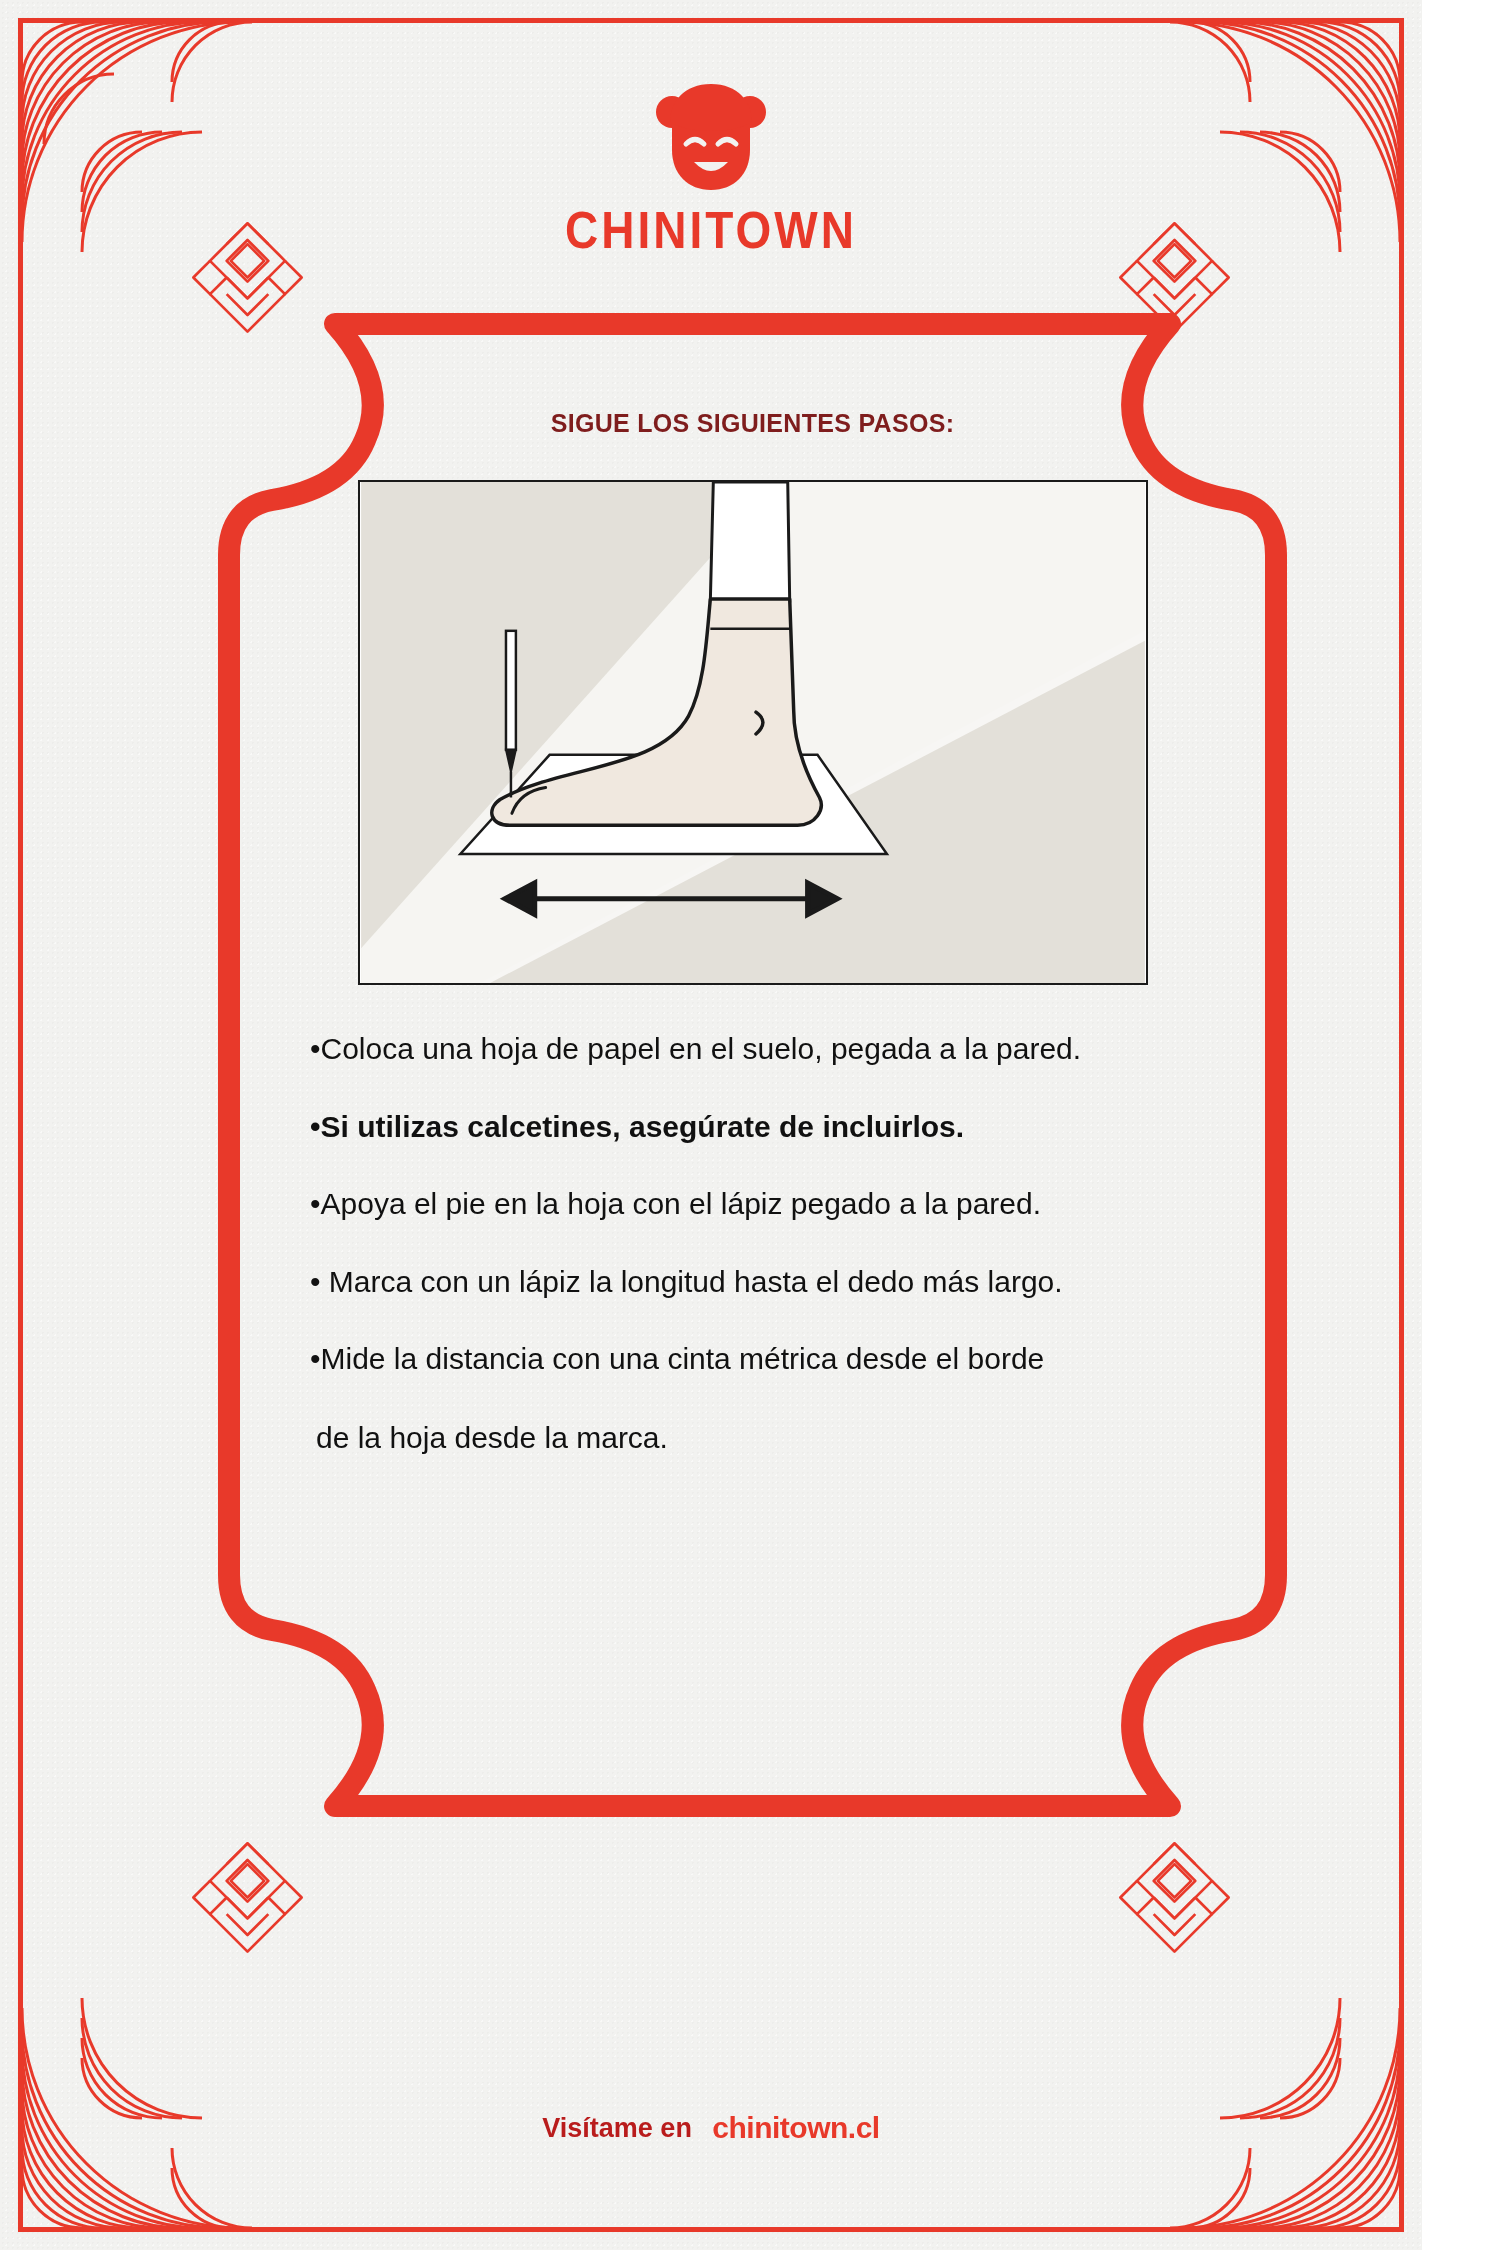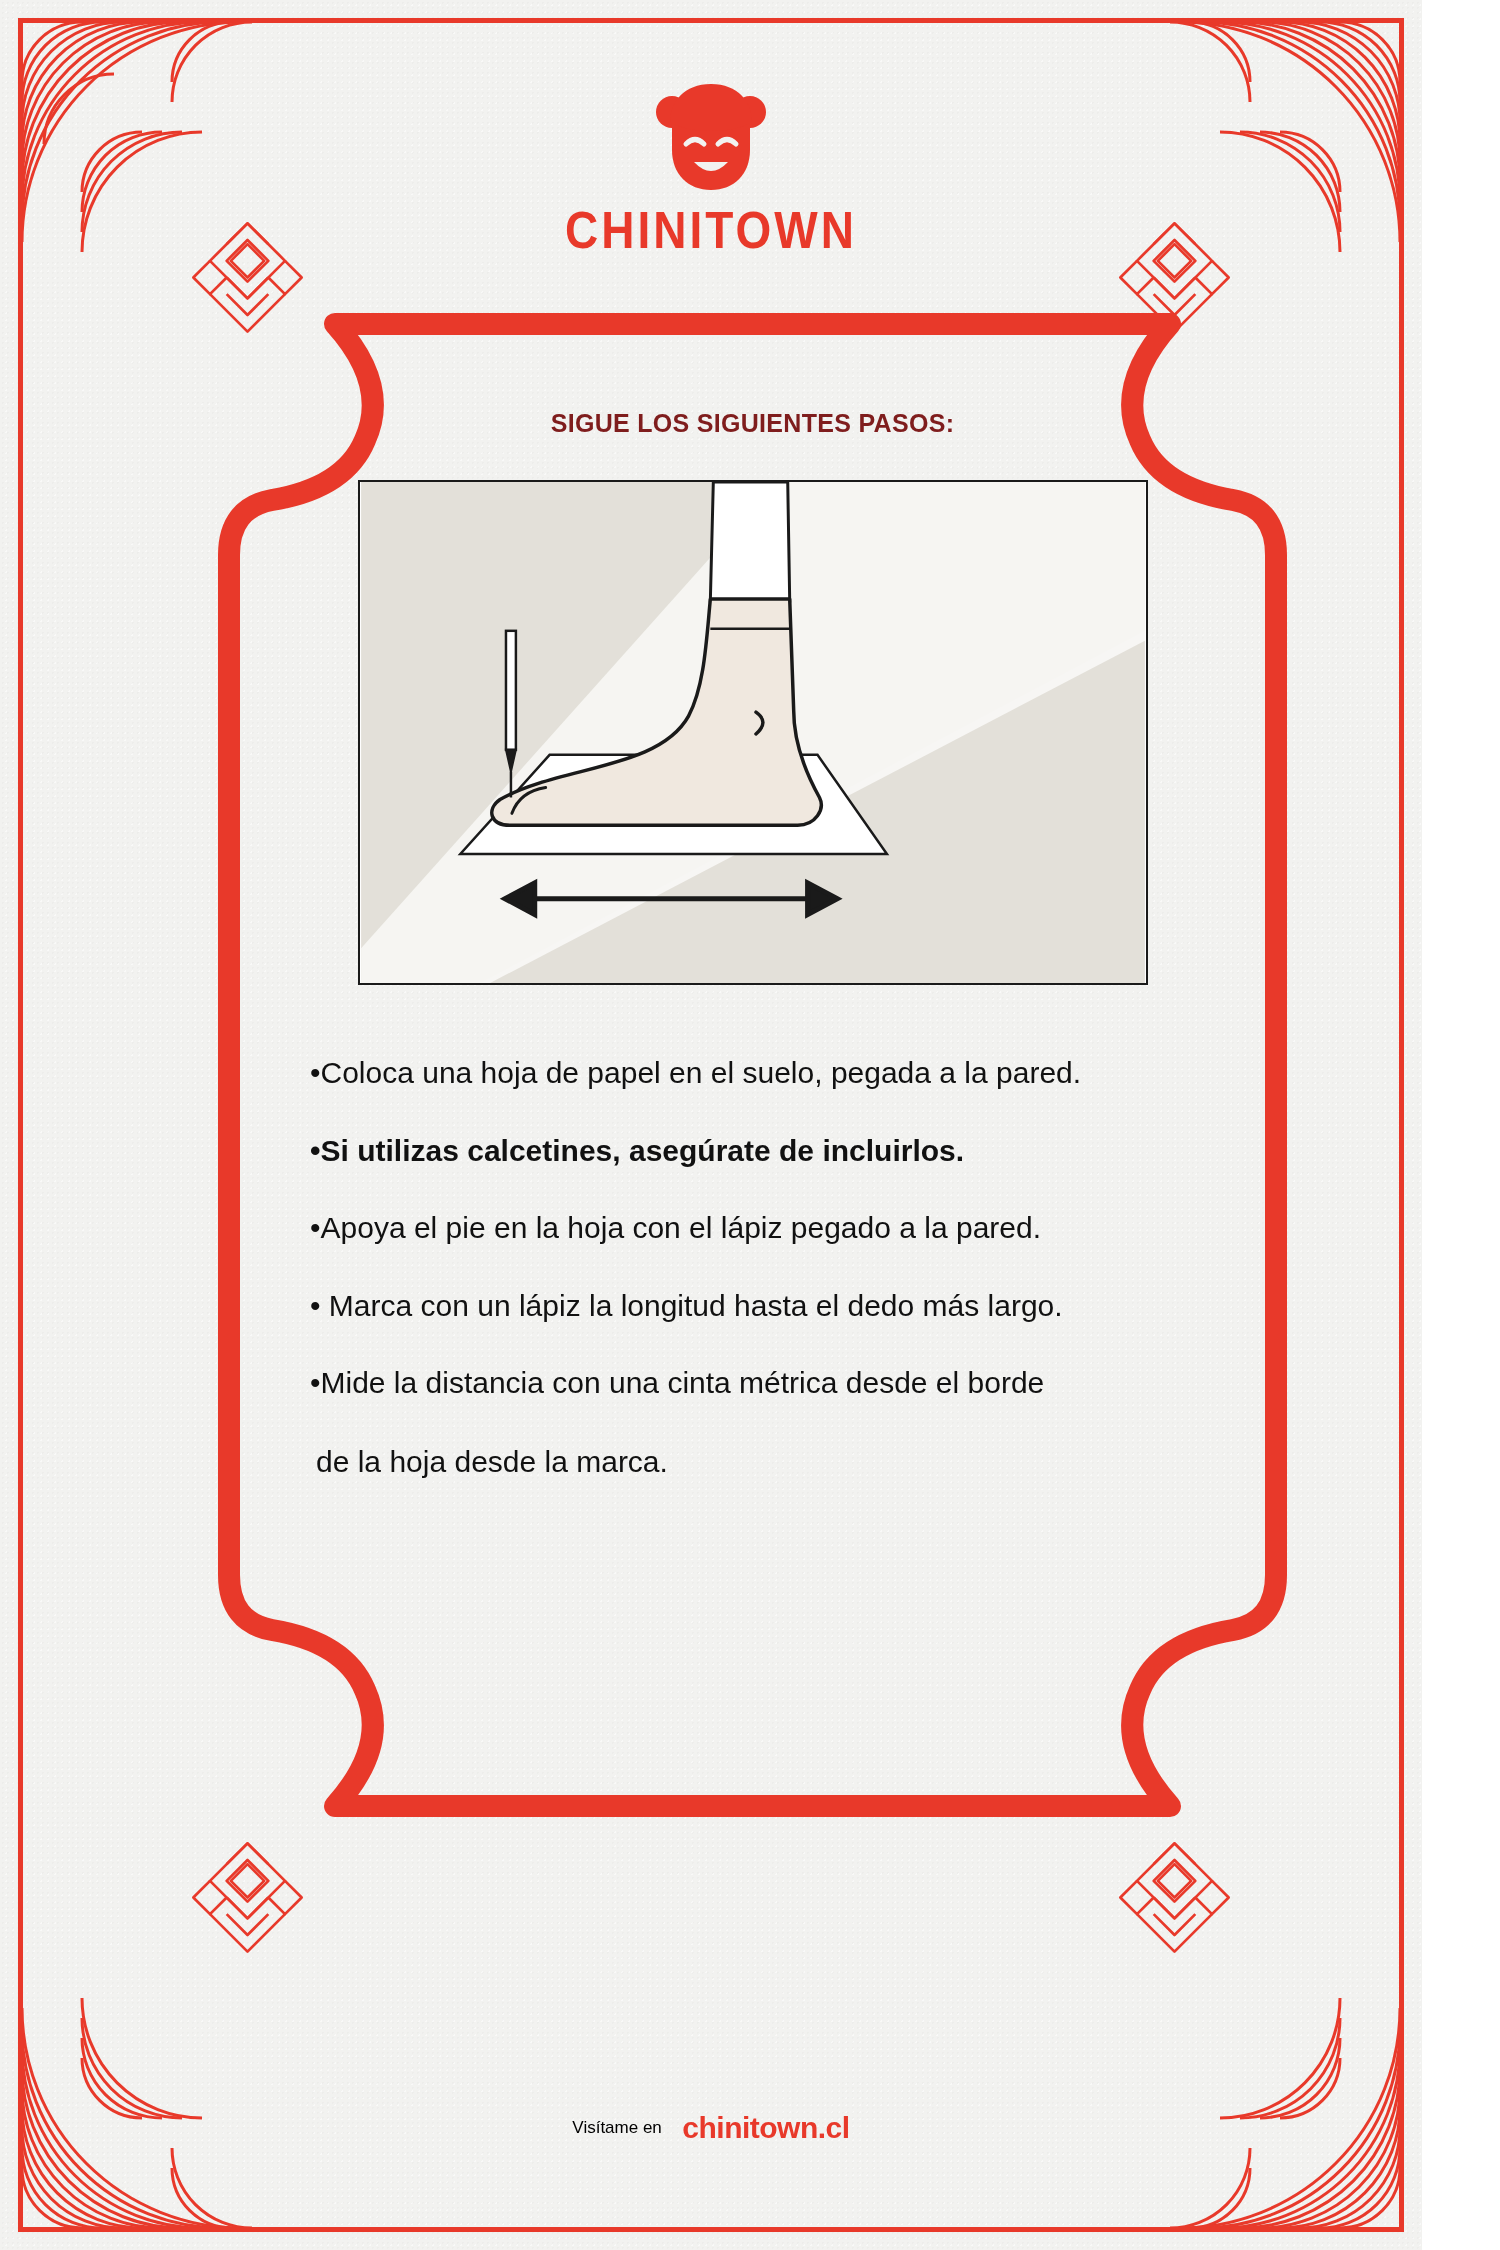--- a/index.html
+++ b/index.html
@@ -129,21 +129,21 @@
     height: 505px;
     border: 2px solid #1a1a1a;
     background: #ffffff;
     position: relative;
     overflow: hidden;
   }
   .illustration svg { display: block; width: 100%; height: 100%; }
 
   
   .steps {
-    margin: 72px 0 0 0;
+    margin: 48px 0 0 0;
     padding: 0 0 0 0;
     list-style: none;
   }
   .steps li {
     font-size: 30px;
     line-height: 1.05;
     color: #111111;
     margin: 0 0 46px 0;
     padding-left: 0;
     text-align: left;
@@ -157,23 +157,23 @@
 
   
   .footer {
     position: absolute;
     bottom: 105px;
     left: 0;
     width: 100%;
     text-align: center;
   }
   .footer-pre {
-    font-size: 17px;
-    font-weight: normal;
-    color: #000000;
+    font-size: 27px;
+    font-weight: bold;
+    color: #b91c1c;
     vertical-align: middle;
   }
   .footer-site {
     font-size: 30px;
     font-weight: bold;
     color: #e8392a;
     vertical-align: middle;
     margin-left: 16px;
     letter-spacing: -0.5px;
   }

